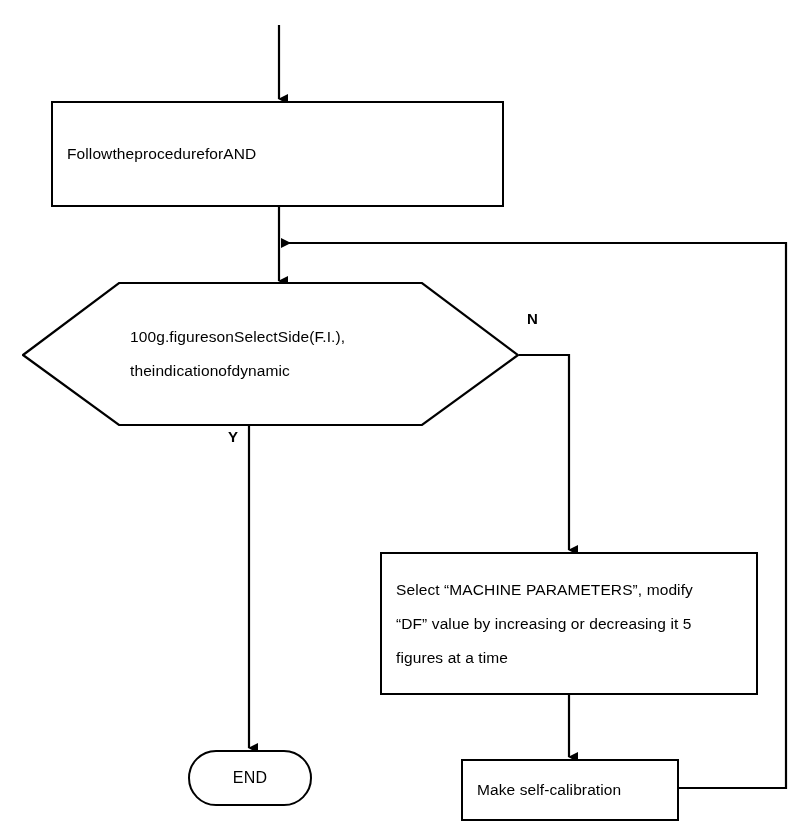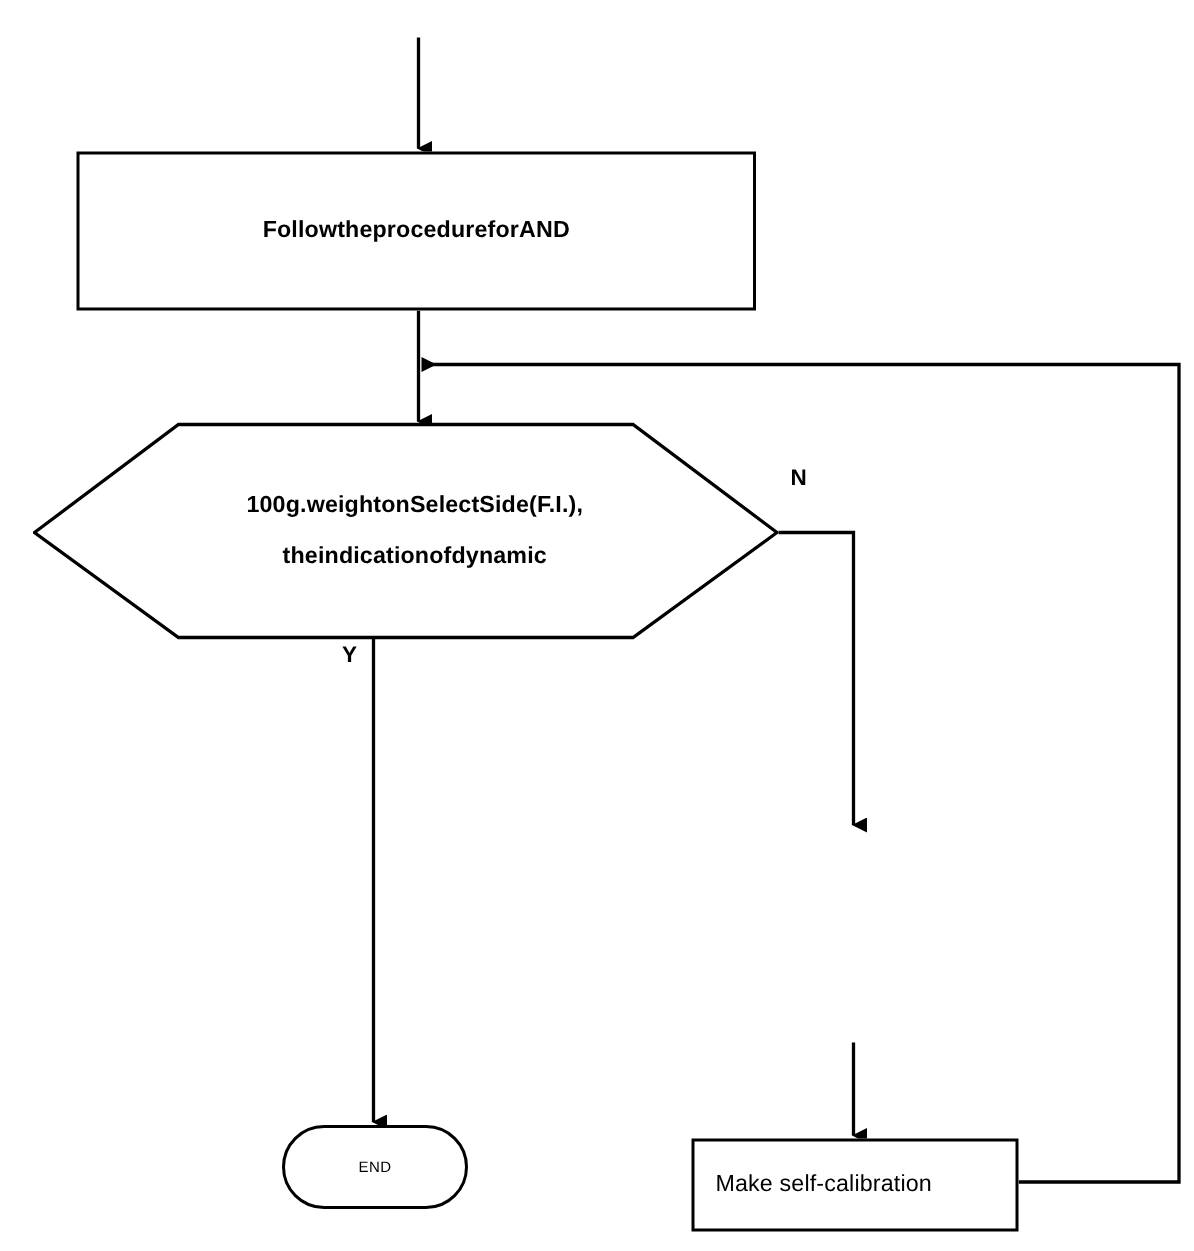--- a/index.html
+++ b/index.html
@@ -70,27 +70,26 @@
 
   
   .line {
     font-size: 15.5px;
     line-height: 34px;
     white-space: nowrap;
     letter-spacing: 0.1px;
   }
   .line.justify {
     display: flex;
-    justify-content: center;
+    justify-content: flex-start;
     white-space: normal;
-    font-weight: bold;
   }
   .line.justify > span { display: inline-block; }
   .cap-label {
-    font-size: 10px;
+    font-size: 16px;
     letter-spacing: 0.3px;
   }
   .branch-label {
     position: absolute;
     font-size: 15px;
     font-weight: bold;
     letter-spacing: 0.2px;
   }
 </style>
 </head>
@@ -134,38 +133,45 @@
   </div>
 
   <div class="hexwrap" style="left:22px; top:281px; width:497px; height:146px;">
     <svg class="hexshape" width="497" height="146" viewBox="0 0 497 146" xmlns="http://www.w3.org/2000/svg">
       <polygon points="1,74 97,2 400,2 496,74 400,144 97,144" fill="#ffffff" stroke="#000000" stroke-width="2.2" stroke-linejoin="miter"></polygon>
     </svg>
     <div class="textwrap" style="padding:0 96px 0 108px;">
       <div class="line justify">
         <span>100</span>
         <span>g.</span>
-        <span>weight</span>
+        <span>figures</span>
         <span>on</span>
         <span>Select</span>
         <span>Side</span>
         <span>(F.I.),</span>
       </div>
       <div class="line justify">
         <span>the</span>
         <span>indication</span>
         <span>of</span>
         <span>dynamic</span>
       </div>
     </div>
   </div>
 
   <div class="branch-label" style="left:527px; top:310px;">N</div>
   <div class="branch-label" style="left:228px; top:428px;">Y</div>
 
+  <div class="node rect" style="left:380px; top:552px; width:378px; height:143px;">
+    <div class="textwrap">
+      <div class="line">Select “MACHINE PARAMETERS”, modify</div>
+      <div class="line">“DF” value by increasing or decreasing it 5</div>
+      <div class="line">figures at a time</div>
+    </div>
+  </div>
 
   <div class="node rect" style="left:461px; top:759px; width:218px; height:62px;">
     <div class="textwrap">
       <div class="line">Make self-calibration</div>
     </div>
   </div>
 
   <div class="node capsule" style="left:188px; top:750px; width:124px; height:56px;">
     <span class="cap-label">END</span>
   </div>

